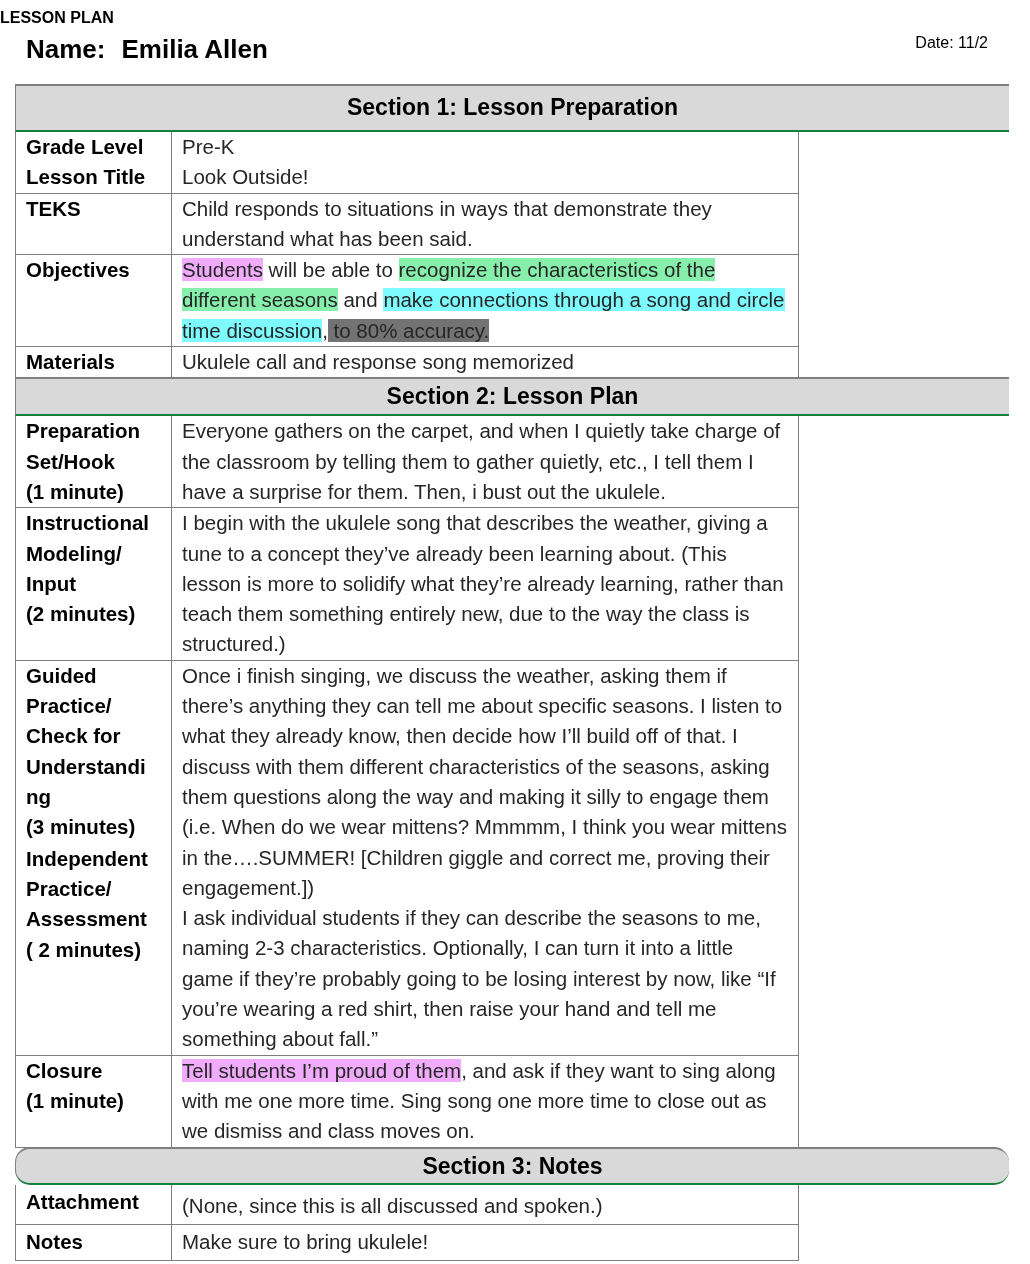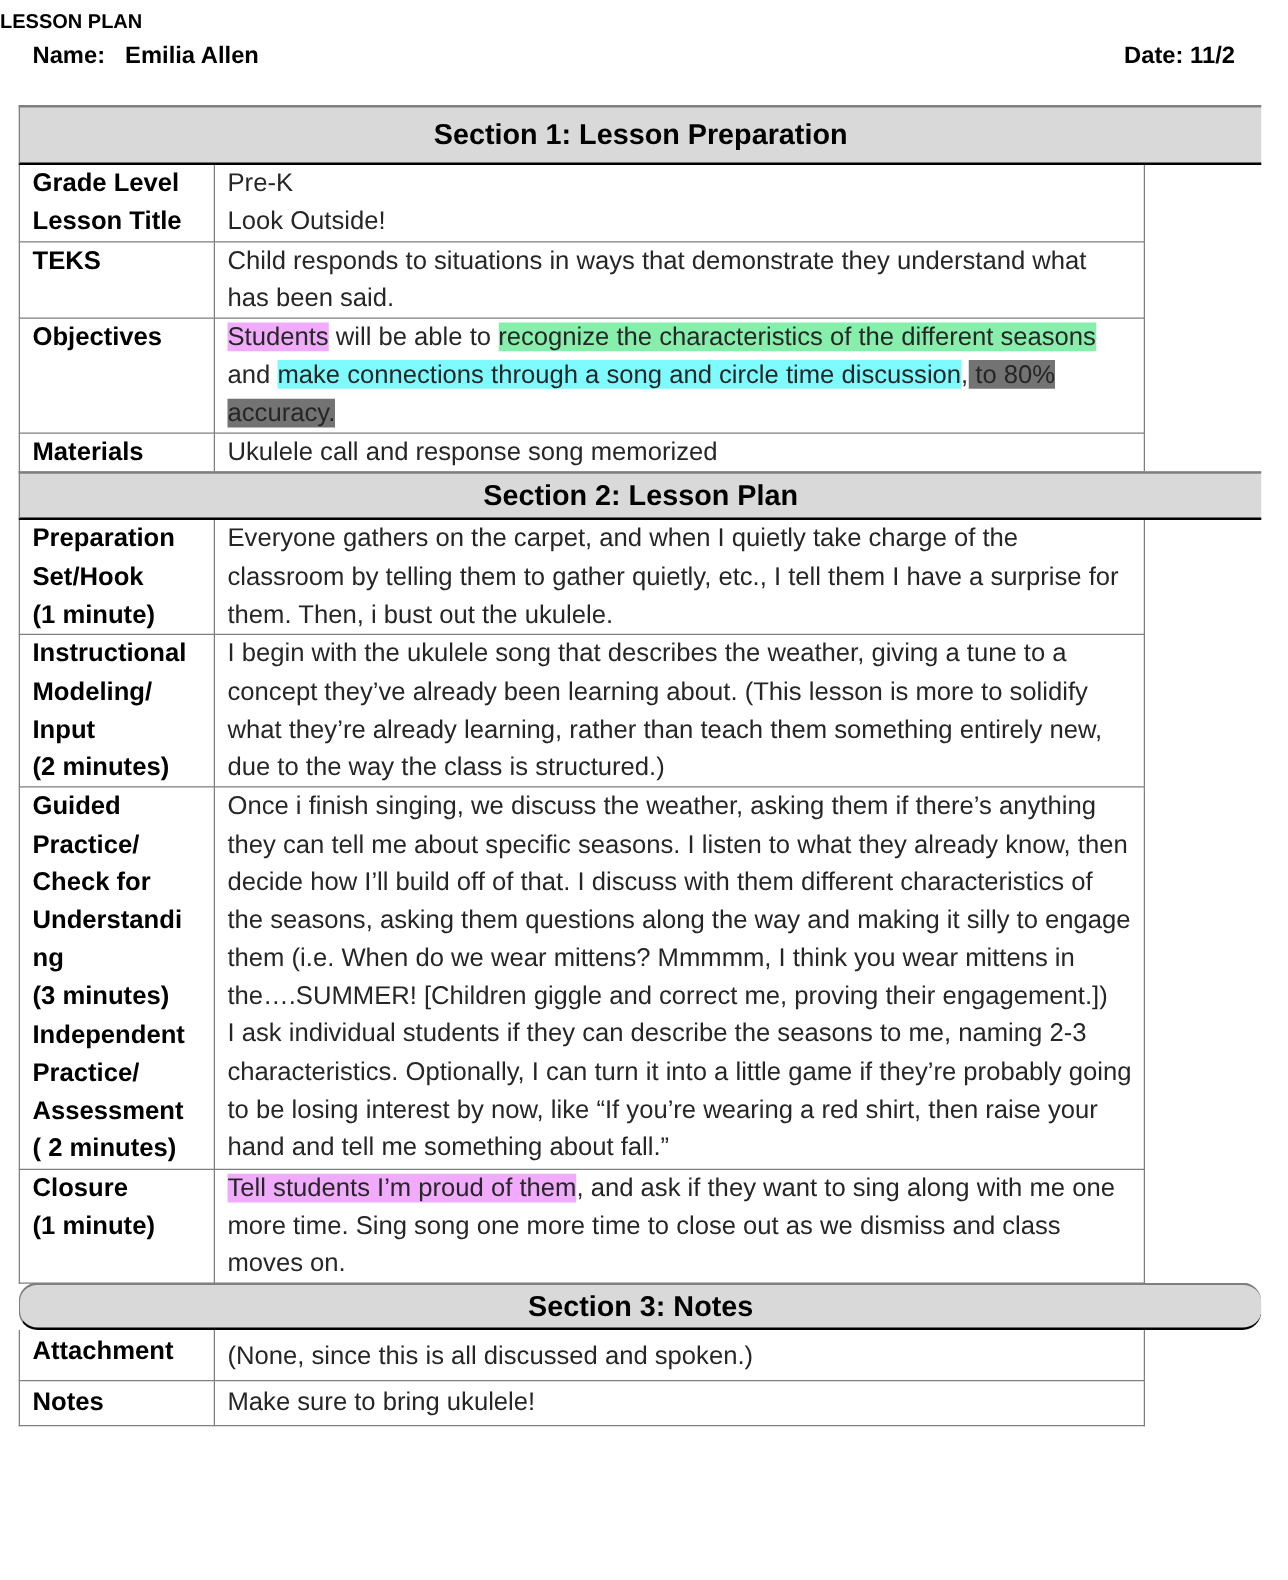--- a/index.html
+++ b/index.html
@@ -7,45 +7,45 @@
       width: 1030px; height: 1264px; position: relative; overflow: hidden;
       font-family: "Liberation Sans", "DejaVu Sans", sans-serif;
       color: #000;
     }
     .doc-title {
       position: absolute; top: 9px; left: 0; width: 1022px; text-align: left;
       font-size: 16px; font-weight: bold; letter-spacing: 0px;
     }
     .name-line {
       position: absolute; top: 34px; left: 26px;
-      font-size: 19px; font-weight: bold;
+      font-size: 26px; font-weight: bold;
     }
     .name-line .gap { display: inline-block; width: 16px; }
     .date-line {
       position: absolute; top: 34px; right: 42px;
-      font-size: 19px; font-weight: bold;
+      font-size: 16px; font-weight: normal;
     }
     .sheet {
       position: absolute; top: 84px; left: 15px; width: 994px;
     }
     .section-head {
       background: #d9d9d9;
       border-top: 2px solid #7f7f7f;
-      border-bottom: 2px solid #000000;
+      border-bottom: 2px solid #15803d;
       border-left: 1px solid #7f7f7f;
       text-align: center;
       font-size: 23px; font-weight: bold;
       box-sizing: border-box;
       width: 994px;
     }
     .sec1 { height: 48px; line-height: 42px; }
     .sec2 { height: 39px; line-height: 35px; margin-top: -1px; }
     .sec3 { height: 38px; line-height: 34px; margin-top: -1px; border-radius: 15px; }
     table.rows {
-      border-collapse: collapse; width: 901px; table-layout: fixed;
+      border-collapse: collapse; width: 784px; table-layout: fixed;
     }
     table.rows td {
       border: 1px solid #7f7f7f;
       vertical-align: top;
       padding: 0 8px 0 10px;
       font-size: 20.5px;
       line-height: 30.3px;
     }
     table.rows td.lbl {
       width: 141px; font-weight: bold; color: #000;

